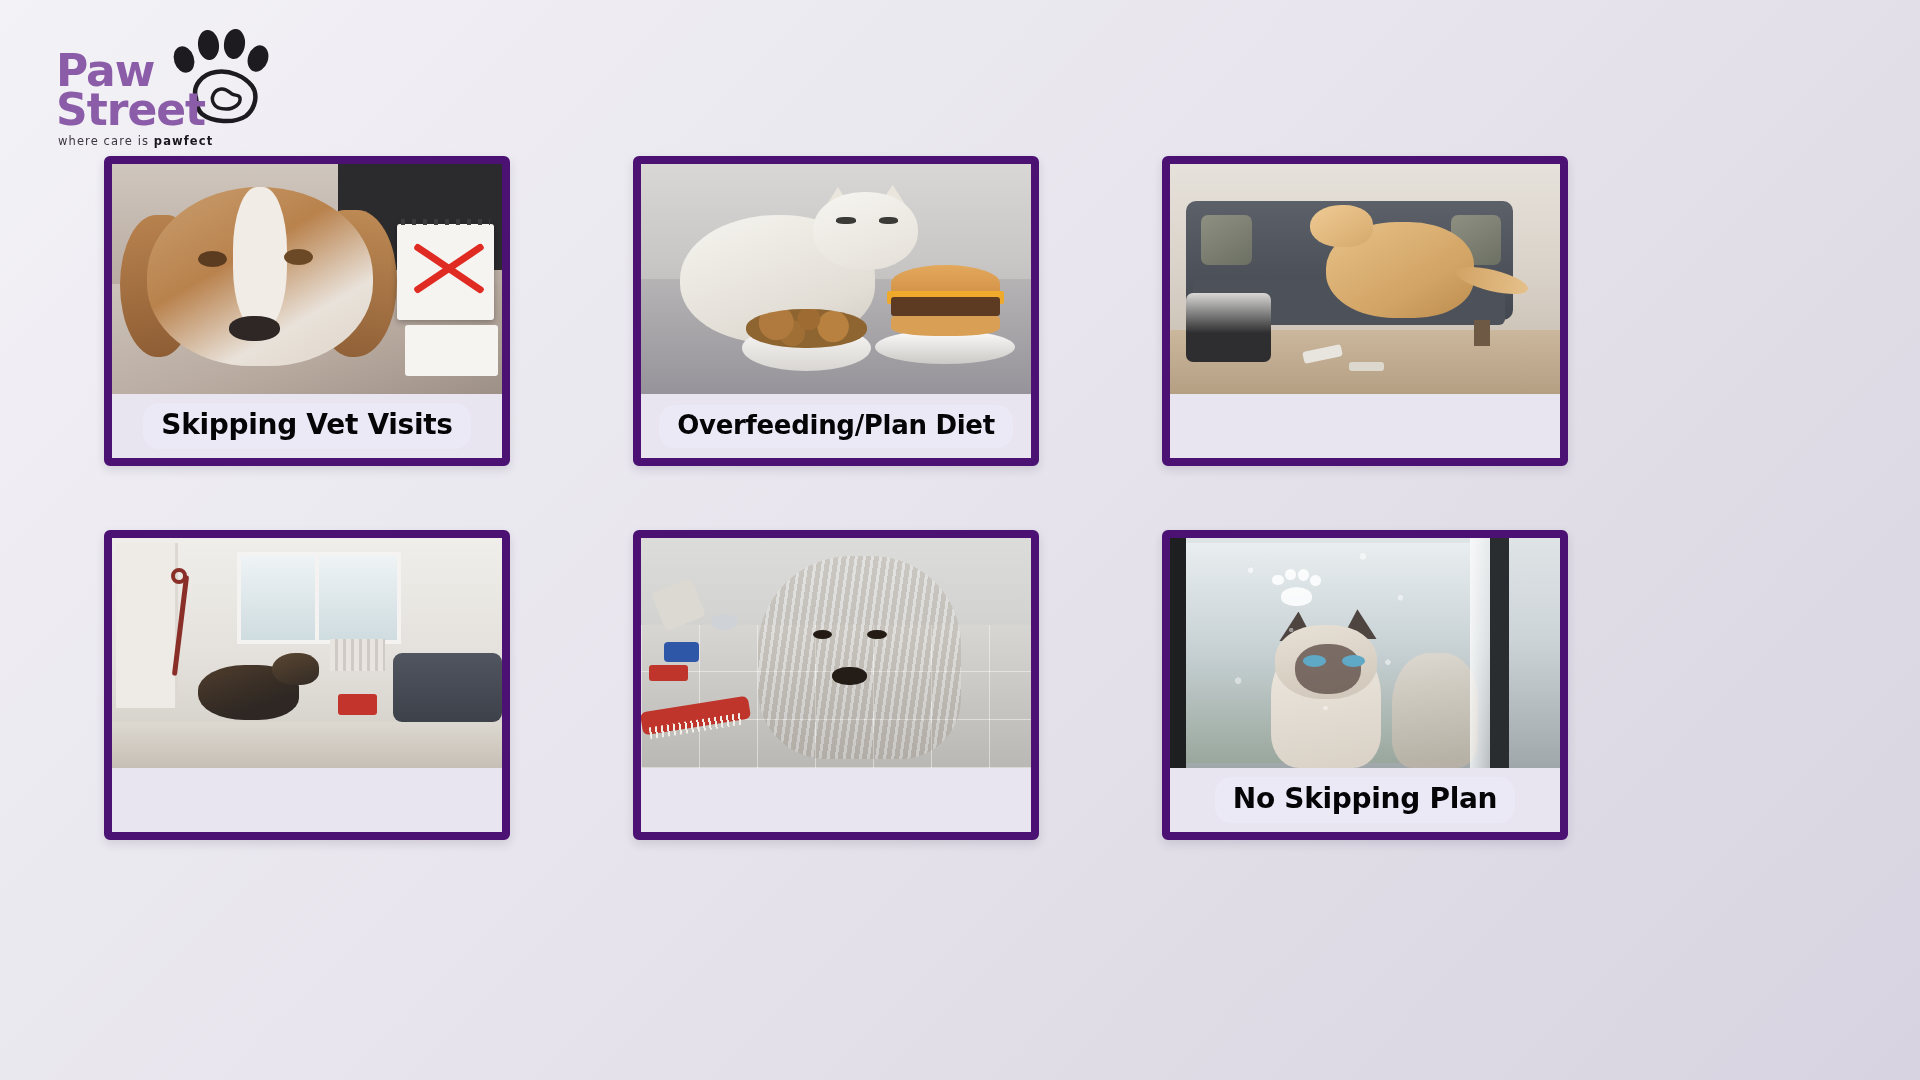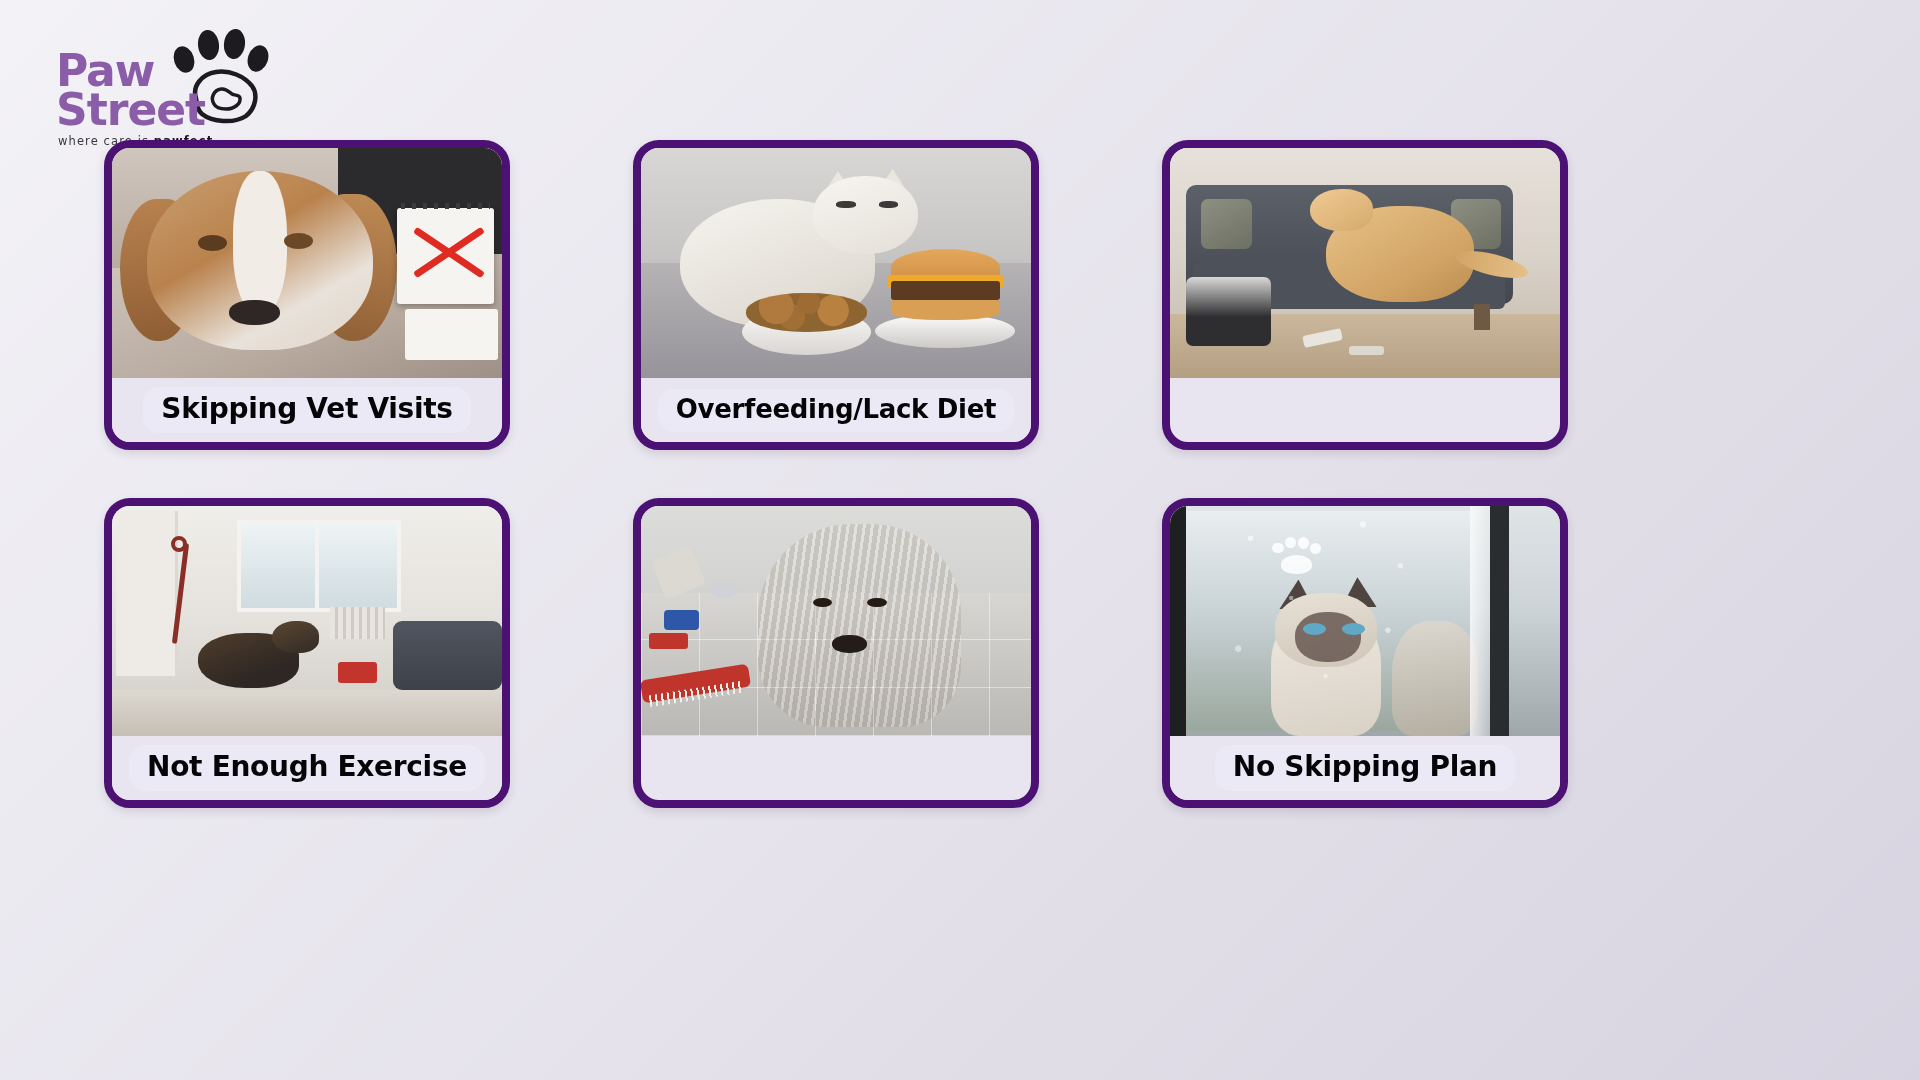--- a/index.html
+++ b/index.html
@@ -80,25 +80,26 @@
     width: 1712px;
     display: grid;
     grid-template-columns: repeat(3, 406px);
     column-gap: 123px;
     row-gap: 48px;
   }
 
   .card {
     background: #e8e4f0;
     border: 8px solid #4b1273;
-    border-radius: 26px;
+    border-radius: 6px;
     overflow: hidden;
     box-shadow: 0 4px 10px rgba(60, 40, 80, 0.14);
     display: flex;
     flex-direction: column;
+    margin-top: 16px;
   }
   .card-photo {
     height: 230px;
     position: relative;
     overflow: hidden;
     background: #b9b2ab;
   }
   .card-caption {
     height: 64px;
     background: #e8e4f0;
@@ -360,21 +361,21 @@
         <span class="sh bunT"></span>
           <span class="sh che"></span>
           <span class="sh pat"></span>
           <span class="sh bunB"></span>
         <span class="sh bowl"></span>
           <span class="sh kib"></span>
       </div>
     </div>
     <div class="card-caption">
       <div class="caption-pill">
-        <span class="caption-text">Overfeeding/Lack Diet</span>
+        <span class="caption-text">Overfeeding/Plan Diet</span>
       </div>
     </div>
   </div>
 
   <div class="card">
     <div class="card-photo">
       <div class="scene s3">
         <span class="sh flr"></span>
         <span class="sh sofa"></span>
           <span class="sh seat"></span>
@@ -399,25 +400,20 @@
         <span class="sh win"></span>
           <span class="sh mul"></span>
         <span class="sh rad"></span>
         <span class="sh door"></span>
         <span class="sh hook"></span>
           <span class="sh leash"></span>
         <span class="sh sofa4"></span>
         <span class="sh gsd"></span>
           <span class="sh gsdh"></span>
         <span class="sh toy"></span>
-      </div>
-    </div>
-    <div class="card-caption">
-      <div class="caption-pill">
-        <span class="caption-text">Not Enough Exercise</span>
       </div>
     </div>
   </div>
 
   <div class="card">
     <div class="card-photo">
       <div class="scene s5">
         <span class="sh tile"></span>
         <span class="sh bot"></span>
           <span class="sh toyA"></span>

